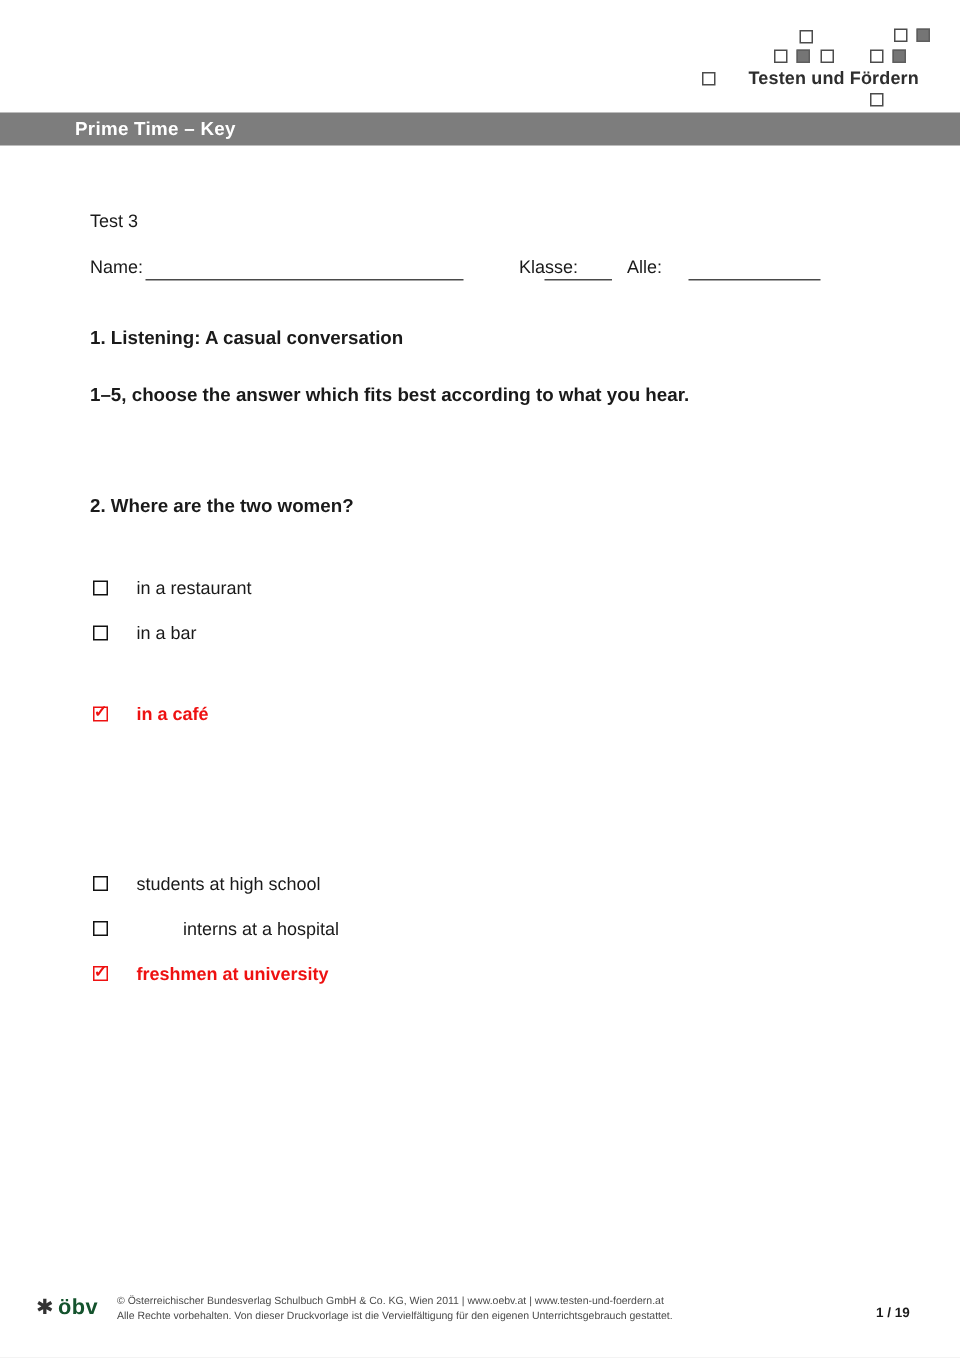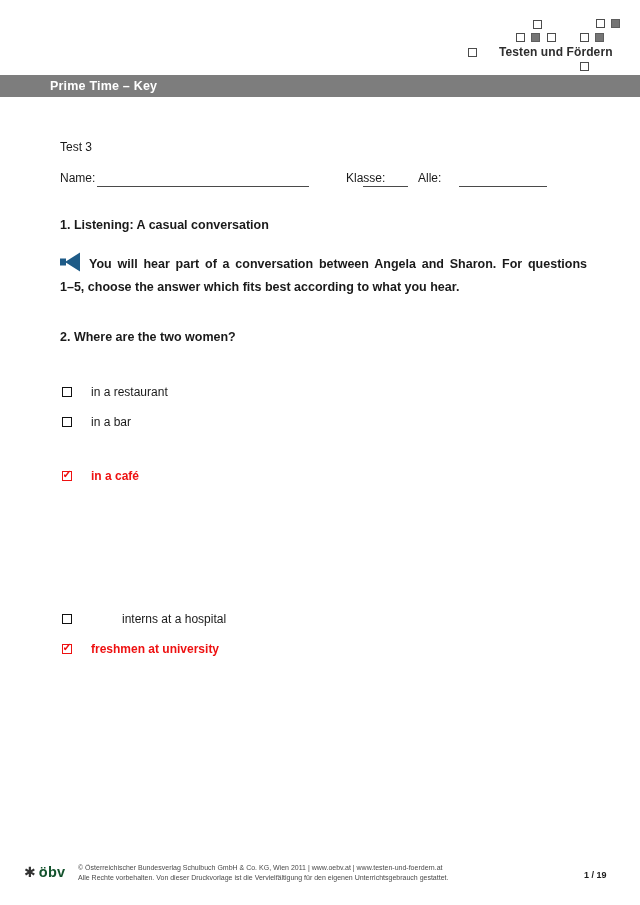--- a/index.html
+++ b/index.html
@@ -84,44 +84,43 @@
     <span class="fline" style="left:97px;  width:212px;"></span>
     <span class="flabel" style="left:322px;margin-left:24px;">Klasse:</span>
     <span class="fline" style="left:363px; width:45px;"></span>
     <span class="flabel" style="left:418px;">Alle:</span>
     <span class="fline" style="left:459px; width:88px;"></span>
   </div>
 
   <div class="sec-heading">1. Listening: A casual conversation</div>
 
   <p class="instructions">
-    <span class="instr-line1">
-      <span class="speaker"><svg width="22" height="20" viewBox="0 0 22 20">
-            <path d="M0 6.5 L6 6.5 L6 13.5 L0 13.5 Z M5 10 L20 0.5 L20 19.5 Z" fill="#1e5b87"></path>
-          </svg></span><span>You will hear part of a conversation between Angela and Sharon. For questions</span>
-    </span>
     <span class="instr-line2">1–5, choose the answer which fits best according to what you hear.</span>
   </p>
 
   <div class="q-heading" style="top:330px;">2. Where are the two women?</div>
 
   <div class="option" style="top:384px;">
     <span class="cb"></span>
     <span class="opt-label">in a restaurant</span>
   </div>
   <div class="option" style="top:414px;">
     <span class="cb"></span>
     <span class="opt-label">in a bar</span>
   </div>
   <div class="option" style="top:468px;justify-content:space-between;">
     <span class="cb checked"></span>
     <span class="opt-label answer">in a café</span>
   </div>
 
 
+  <div class="option" style="top:581px;">
+    <span class="cb"></span>
+    <span class="opt-label">students at high school</span>
+  </div>
   <div class="option" style="top:611px;gap:31px;">
     <span class="cb"></span>
     <span class="opt-label">interns at a hospital</span>
   </div>
   <div class="option" style="top:641px;">
     <span class="cb checked"></span>
     <span class="opt-label answer">freshmen at university</span>
   </div>
 
   <div class="footer-logo">

